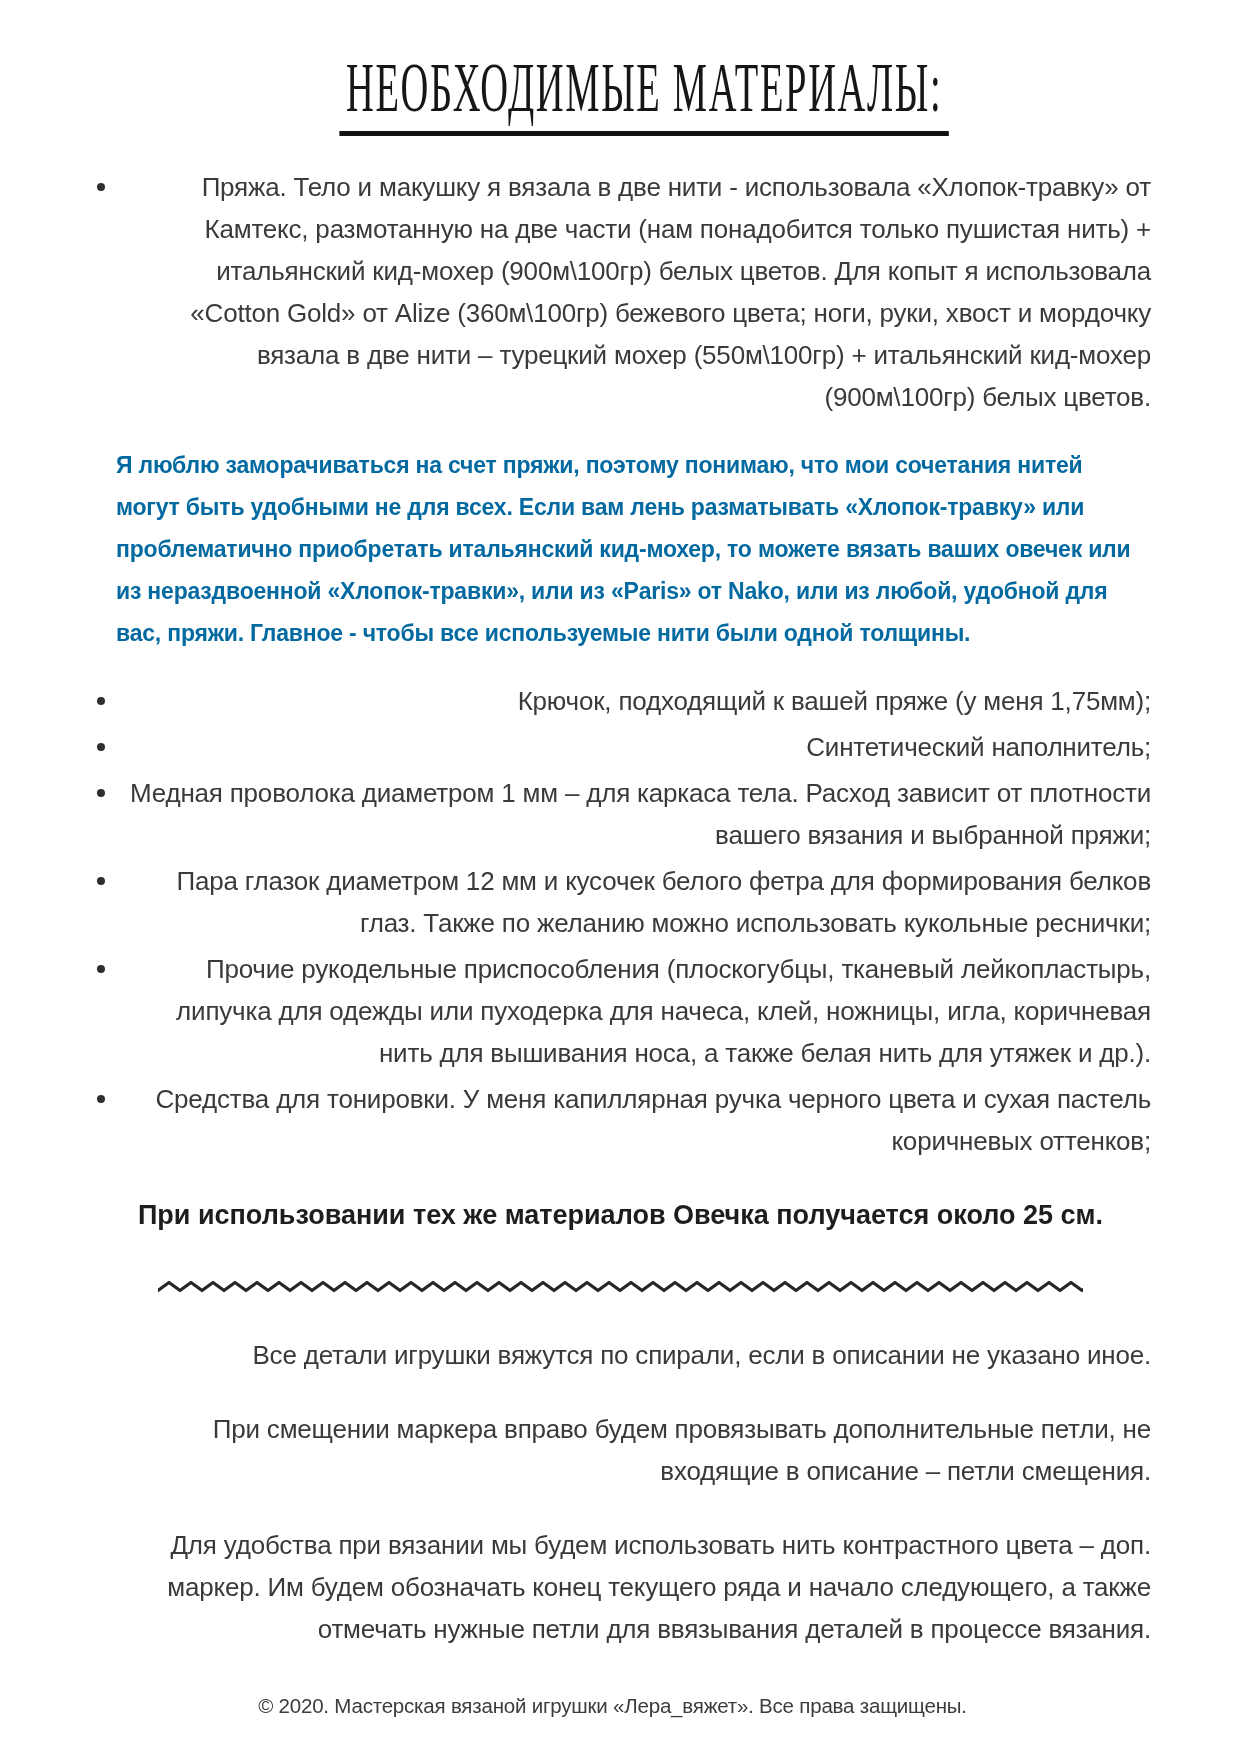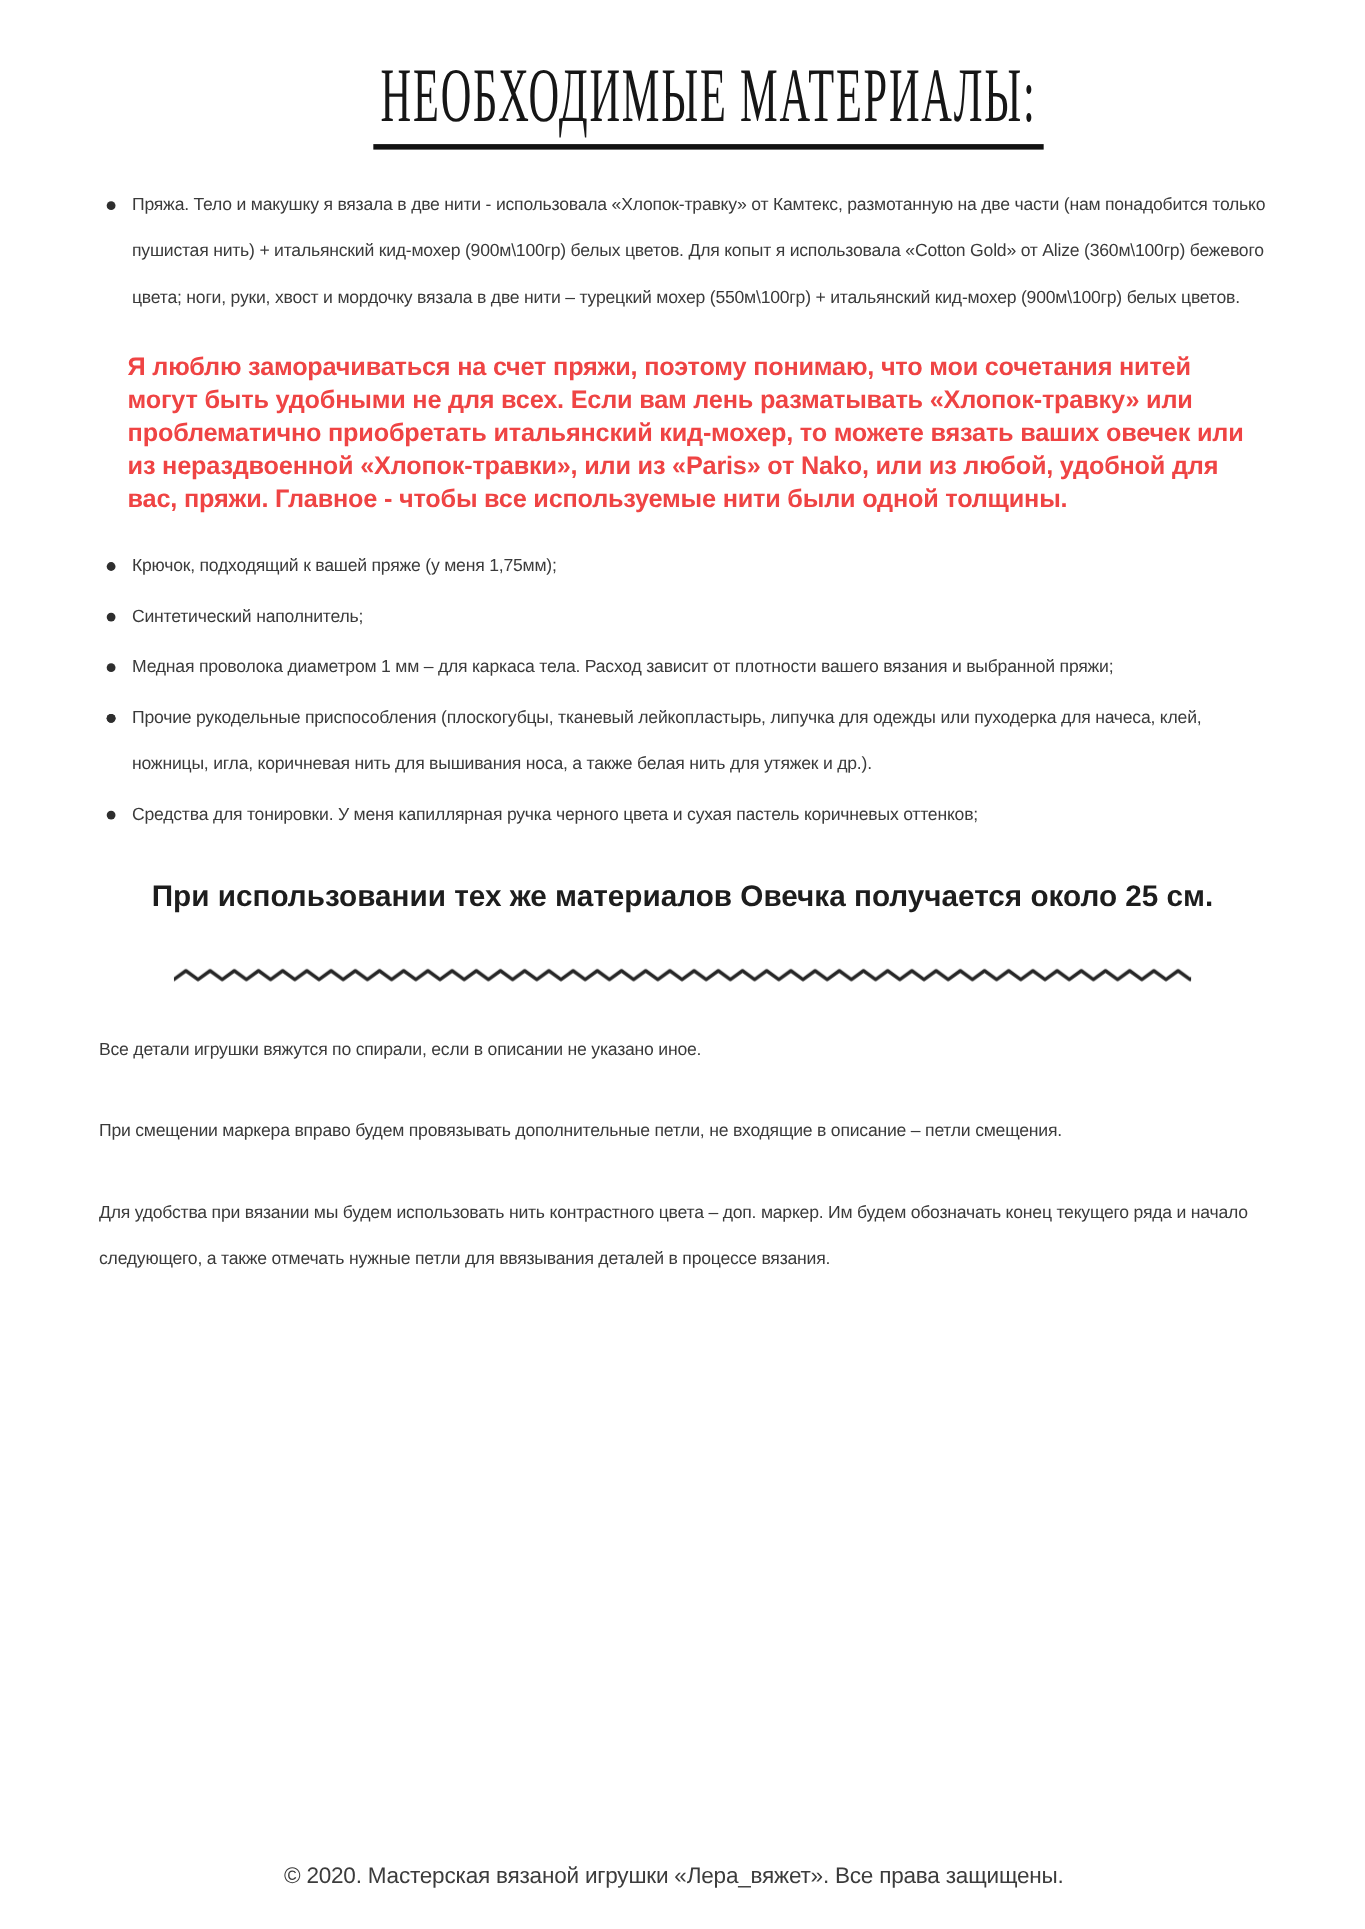--- a/index.html
+++ b/index.html
@@ -32,24 +32,24 @@
     color: #161616;
     white-space: nowrap;
     transform: scaleX(0.55);
     transform-origin: center bottom;
     border-bottom: 5px solid #121212;
     padding: 0 12px 5px 12px;
   }
 
   
   .body-text {
-    font-size: 16px;
+    font-size: 26px;
     line-height: 42px;
     letter-spacing: -0.2px;
-    text-align: left;
+    text-align: right;
   }
 
   ul.materials {
     list-style: none;
     margin: 0;
     padding: 0;
   }
   ul.materials li {
     position: relative;
     padding-left: 30px;
@@ -60,24 +60,24 @@
     left: 7px;
     top: 17px;
     width: 8px;
     height: 8px;
     border-radius: 50%;
     background: #2e2e2e;
   }
 
   .bold-note {
     font-weight: bold;
-    color: #ef4444;
+    color: #0369a1;
     letter-spacing: -0.2px;
     font-size: 23px;
-    line-height: 30px;
+    line-height: 42px;
     margin: 26px 0 26px 0;
     padding-left: 26px;
   }
 
   .size-note {
     font-weight: bold;
     color: #1d1d1d;
     font-size: 27px;
     text-align: center;
     margin: 36px 0 0 0;
@@ -131,20 +131,21 @@
     <li>
       <span class="dot"></span>
       <span>Синтетический наполнитель;</span>
     </li>
     <li>
       <span class="dot"></span>
       <span>Медная проволока диаметром 1 мм – для каркаса тела. Расход зависит от плотности вашего вязания и выбранной пряжи;</span>
     </li>
     <li>
       <span class="dot"></span>
+      <span>Пара глазок диаметром 12 мм и кусочек белого фетра для формирования белков глаз. Также по желанию можно использовать кукольные реснички;</span>
     </li>
     <li>
       <span class="dot"></span>
       <span>Прочие рукодельные приспособления (плоскогубцы, тканевый лейкопластырь, липучка для одежды или пуходерка для начеса, клей, ножницы, игла, коричневая нить для вышивания носа, а также белая нить для утяжек и др.).</span>
     </li>
     <li>
       <span class="dot"></span>
       <span>Средства для тонировки. У меня капиллярная ручка черного цвета и сухая пастель коричневых оттенков;</span>
     </li>
   </ul>

